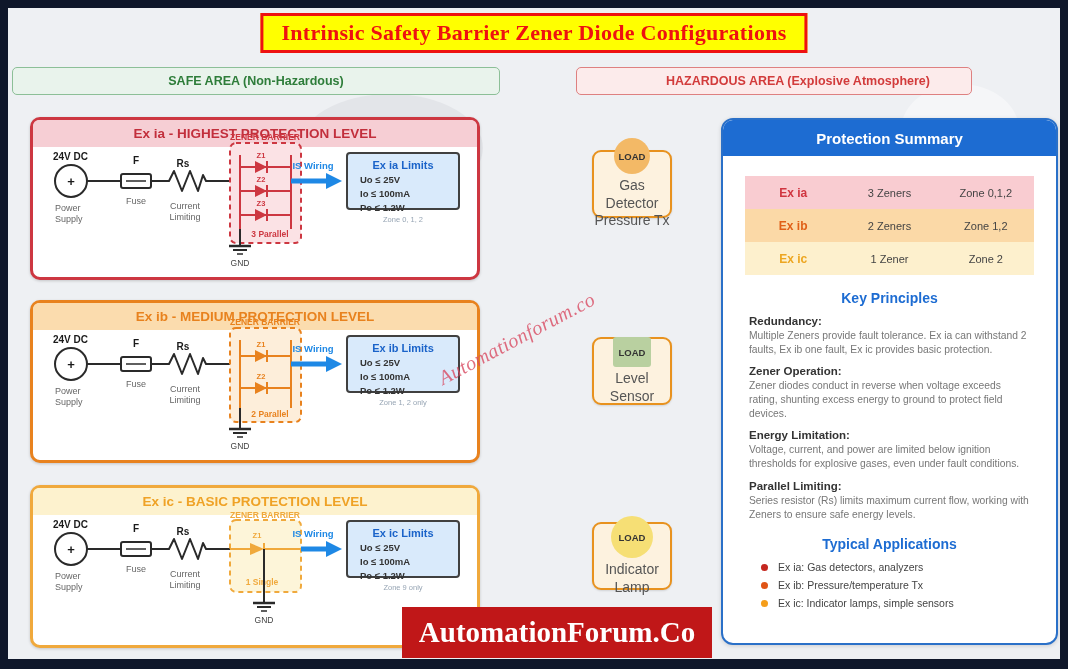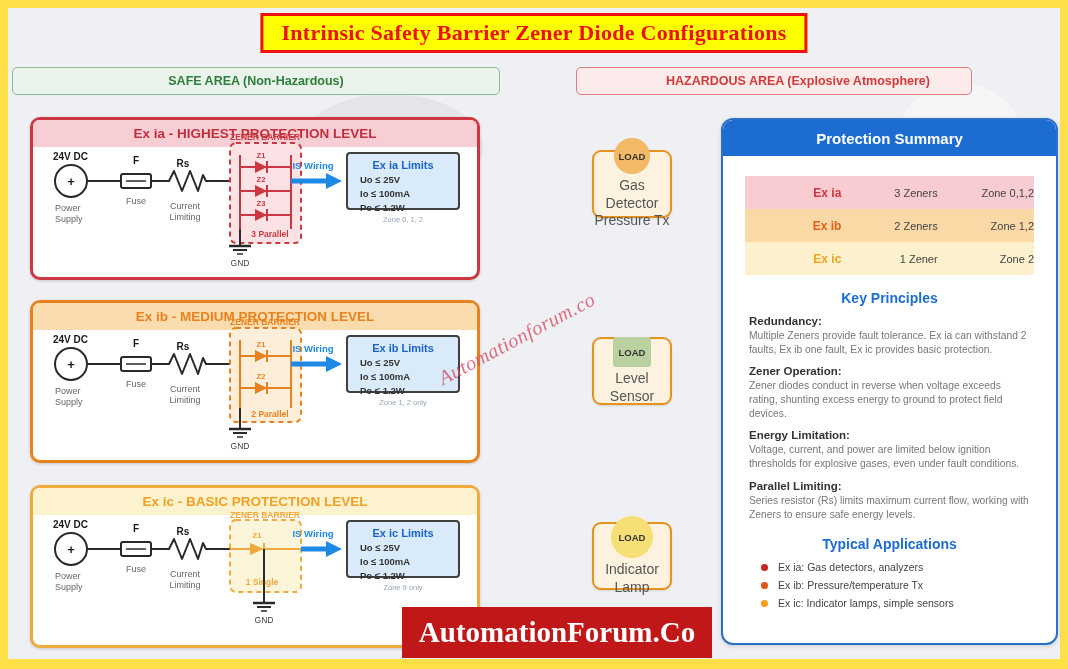--- a/index.html
+++ b/index.html
@@ -1,19 +1,19 @@
 <!DOCTYPE html>
 <html><head>
 <meta charset="utf-8">
 <style>
   * { box-sizing: border-box; }
   body { margin:0; background:#888; }
   .frame {
     position:relative; width:1068px; height:669px;
-    background:#fde047;
+    background:#0f172a;
     font-family:"Liberation Sans", sans-serif;
     overflow:hidden;
   }
   .canvas { position:absolute; left:8px; top:8px; width:1052px; height:651px; background:#eef0f3; }
   .blob { position:absolute; border-radius:50%; }
   .blob-a { left:290px; top:86px; width:185px; height:108px; background:#e3e5e9; }
   .blob-b { left:893px; top:76px; width:118px; height:92px; background:#f5f6f8; }
 
   
   .title-banner {
@@ -107,21 +107,21 @@
   .summary {
     position:absolute; left:721px; top:118px; width:337px; height:527px;
     background:#fff; border:2px solid #2a70c8; border-radius:12px;
     box-shadow:0 1px 4px rgba(0,0,0,.15); z-index:3; overflow:hidden;
   }
   .summary-header {
     height:36px; background:#1d6cd2; color:#fff; font-weight:bold; font-size:15px;
     display:flex; align-items:center; justify-content:center; border-radius:9px 9px 0 0;
   }
   .sum-table { margin:20px 22px 0; }
-  .sum-row { display:grid; grid-template-columns:1fr 1fr 1fr; height:33px; align-items:center; text-align:right; font-size:11px; color:#444; }
+  .sum-row { display:grid; grid-template-columns:1fr 1fr 1fr; height:33px; align-items:center; text-align:center; font-size:11px; color:#444; }
   .sum-row .mode { font-weight:bold; font-size:12px; }
   .row-ia { background:#f9ccd1; } .row-ia .mode { color:#d03540; }
   .row-ib { background:#fbd9a7; } .row-ib .mode { color:#e06018; }
   .row-ic { background:#fdf0cd; } .row-ic .mode { color:#eda621; }
   .sum-heading { text-align:center; color:#1d6cd2; font-weight:bold; font-size:14px; margin-top:15px; }
   .principle { margin:9px 26px 0; }
   .principle h4 { margin:0 0 2px; font-size:11.5px; color:#333; }
   .principle p { margin:0; font-size:10.3px; color:#777; line-height:1.33; }
   .apps { margin:9px 0 0 38px; }
   .app { display:flex; align-items:center; margin-bottom:6px; font-size:10.5px; color:#444; }

